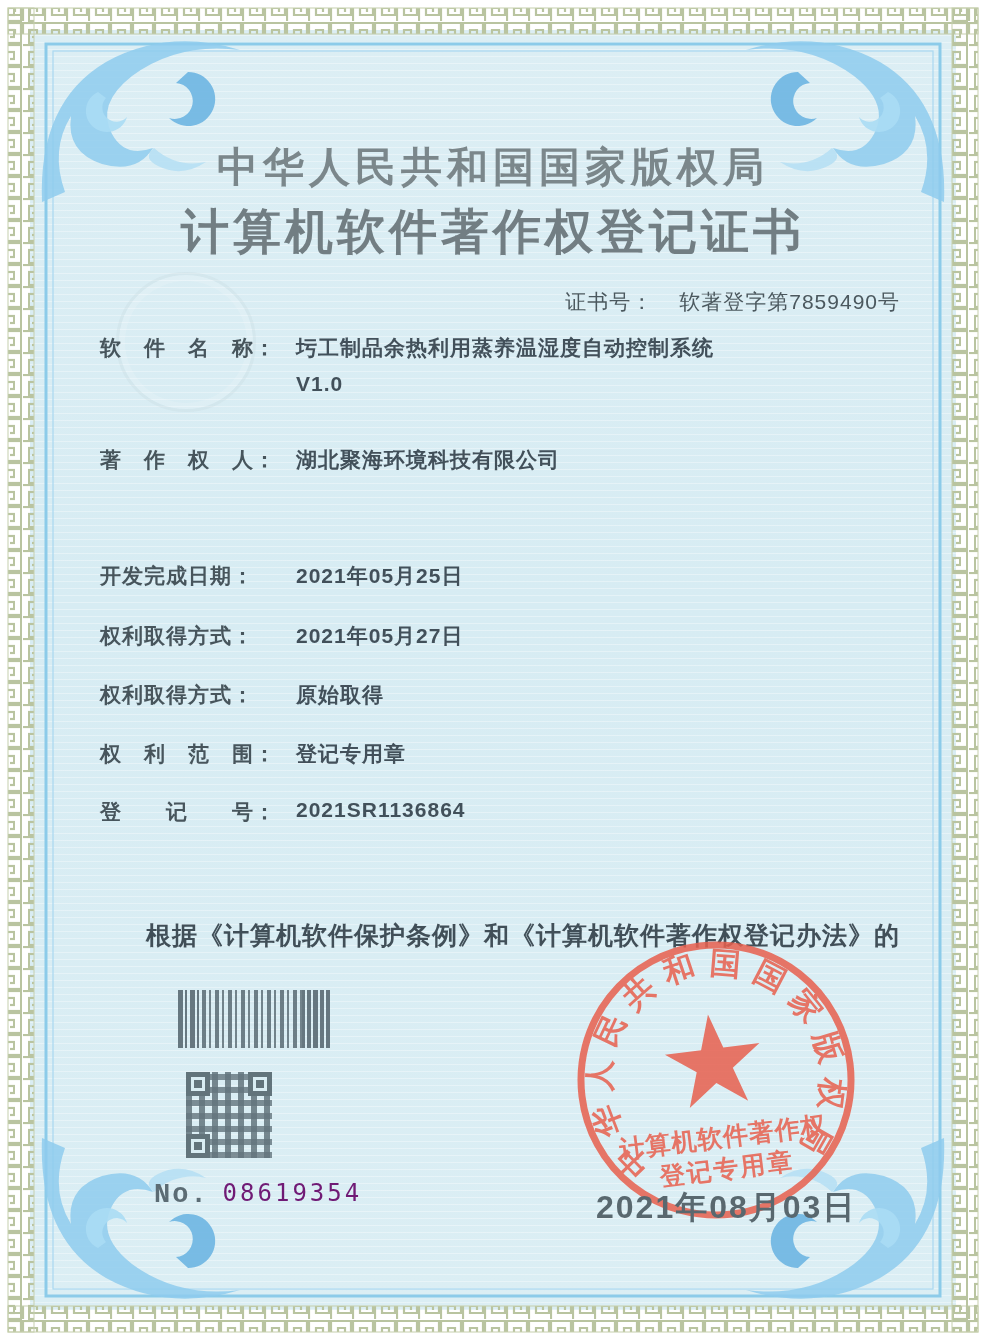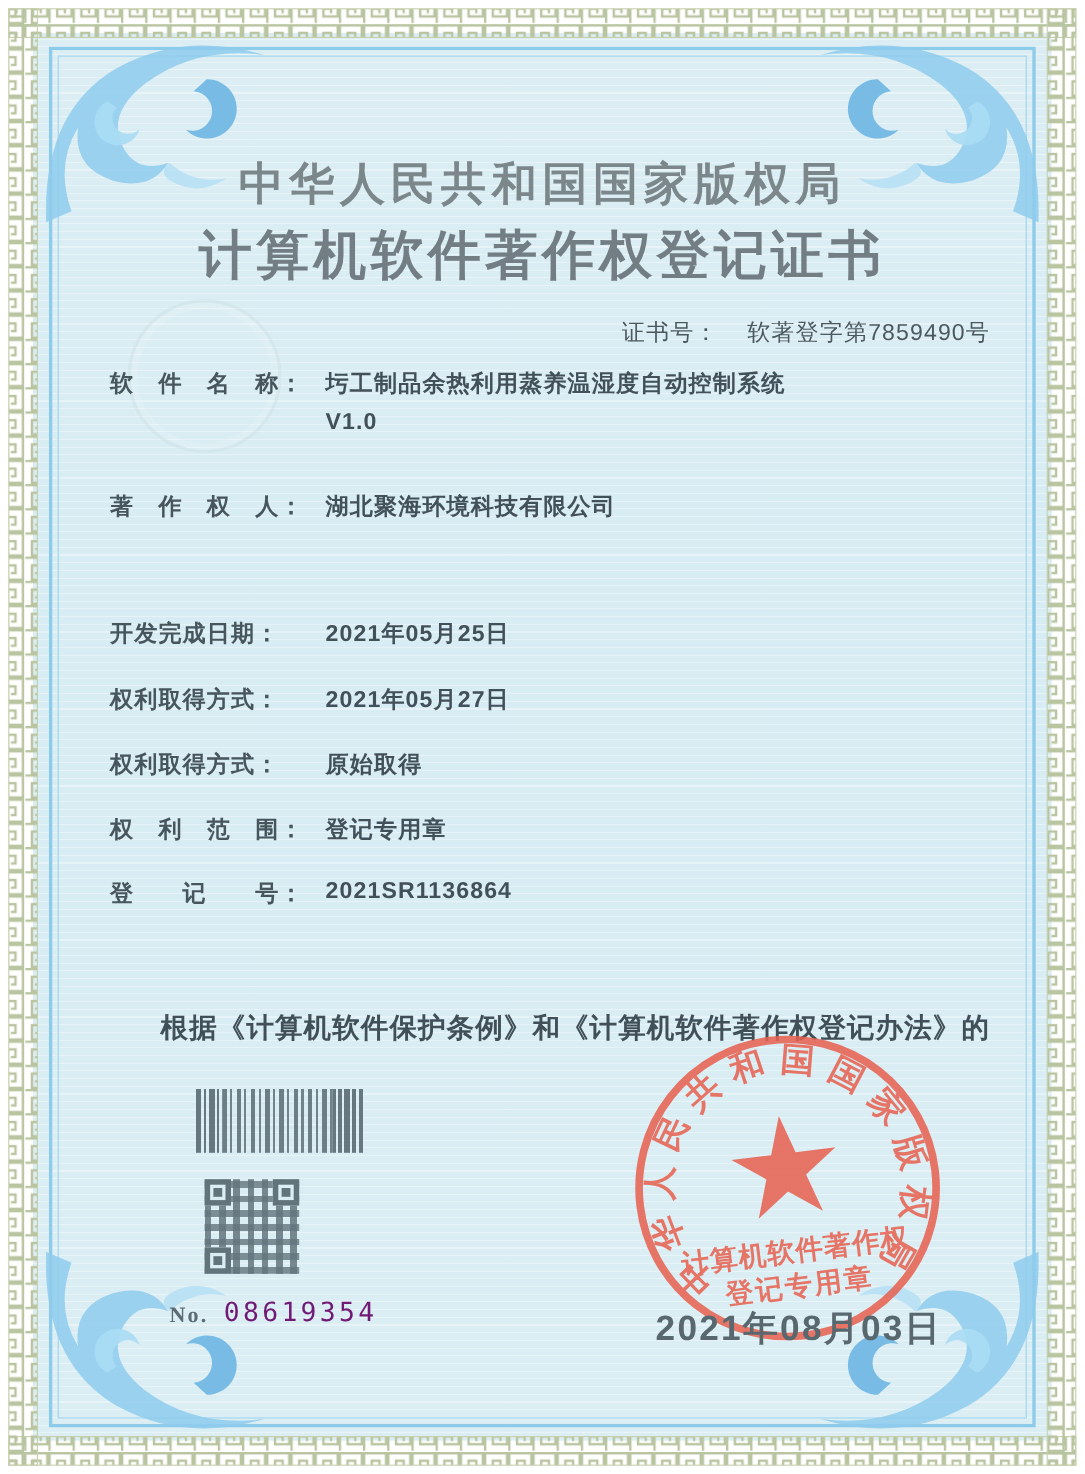--- a/index.html
+++ b/index.html
@@ -92,21 +92,21 @@
   .finder::after {
     content: ""; position: absolute; left: 3px; top: 3px; width: 8px; height: 8px;
     background: #56676f;
   }
   .finder.tl { left: 0; top: 0; }
   .finder.tr { right: 0; top: 0; }
   .finder.bl { left: 0; bottom: 0; }
 
   .serial-line { position: absolute; left: 154px; top: 1180px; }
   .serial-prefix {
-    font-family: Liberation Serif, serif; font-size: 20px; font-weight: bold;
+    font-family: Liberation Mono, monospace; font-size: 27px; font-weight: bold;
     color: #5c6c74; letter-spacing: 2px;
   }
   .serial-number {
     font-family: "DejaVu Sans Mono", monospace; font-size: 24px;
     color: #701a75; letter-spacing: 3px; margin-left: 14px;
     position: relative; top: -1px;
   }
 
   .seal { position: absolute; left: 570px; top: 934px; width: 292px; height: 292px;
     transform: rotate(-7deg); opacity: 0.85; }

